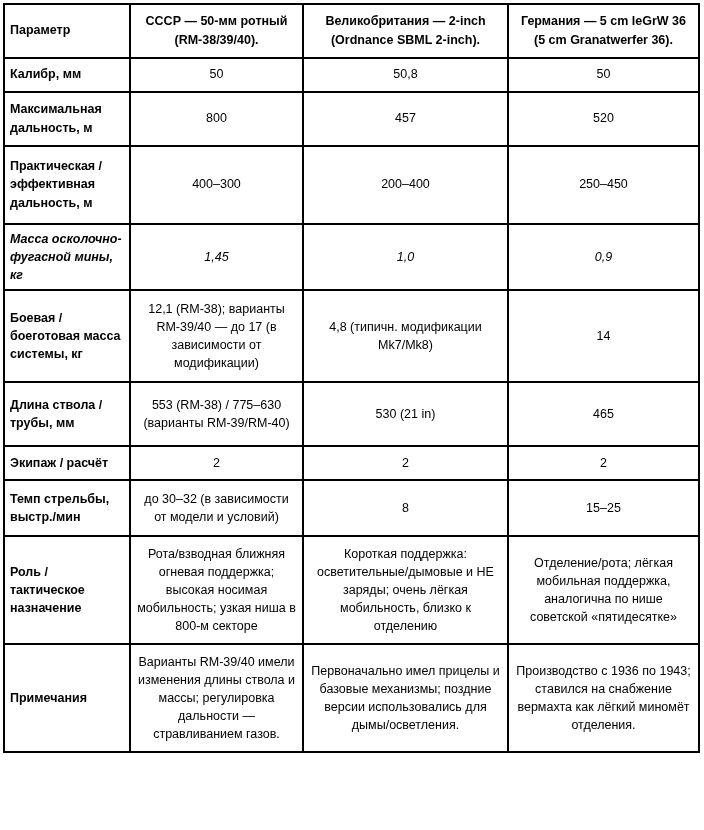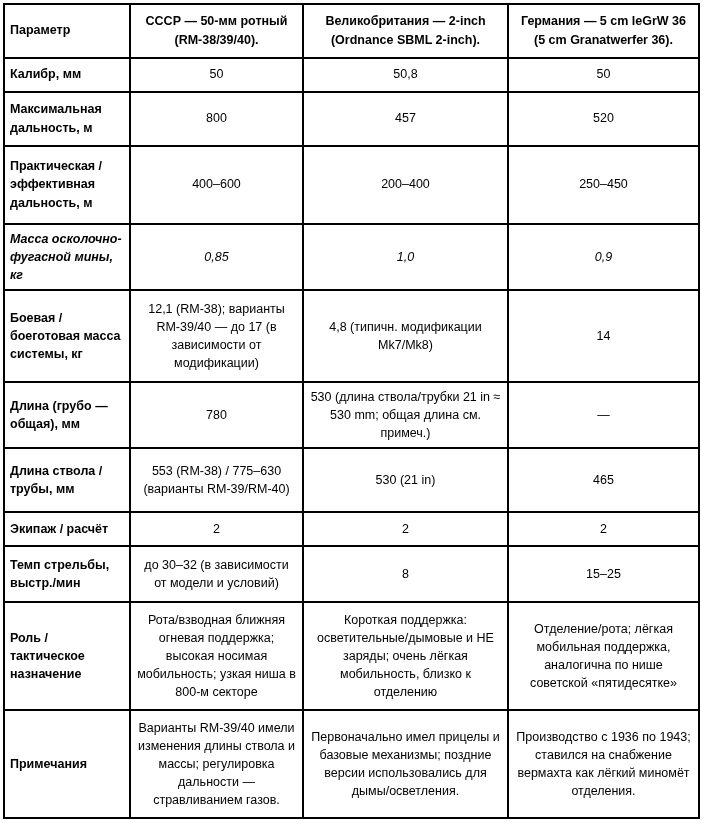--- a/index.html
+++ b/index.html
@@ -138,45 +138,39 @@
 
       <tr data-row="max-range">
         <th class="param">Максимальная дальность, м</th>
         <td class="val">800</td>
         <td class="val">457</td>
         <td class="val">520</td>
       </tr>
 
       <tr data-row="eff-range">
         <th class="param">Практическая / эффективная дальность, м</th>
-        <td class="val">400–600</td>
+        <td class="val">400–300</td>
         <td class="val">200–400</td>
         <td class="val">250–450</td>
       </tr>
 
       <tr data-row="shell-mass">
         <th class="param">Масса осколочно-фугасной мины, кг</th>
-        <td class="val">0,85</td>
+        <td class="val">1,45</td>
         <td class="val">1,0</td>
         <td class="val">0,9</td>
       </tr>
 
       <tr data-row="system-mass">
         <th class="param">Боевая / боеготовая масса системы, кг</th>
         <td class="val">12,1 (RM-38); варианты RM-39/40 — до 17 (в зависимости от модификации)</td>
         <td class="val">4,8 (типичн. модификации Mk7/Mk8)</td>
         <td class="val">14</td>
       </tr>
 
-      <tr data-row="overall-length">
-        <th class="param">Длина (грубо — общая), мм</th>
-        <td class="val">780</td>
-        <td class="val">530 (длина ствола/трубки 21 in ≈ 530 mm; общая длина см. примеч.)</td>
-        <td class="val">—</td>
-      </tr>
 
       <tr data-row="barrel-length">
         <th class="param">Длина ствола / трубы, мм</th>
         <td class="val">553 (RM-38) / 775–630 (варианты RM-39/RM-40)</td>
         <td class="val">530 (21 in)</td>
         <td class="val">465</td>
       </tr>
 
       <tr data-row="crew">
         <th class="param">Экипаж / расчёт</th>

